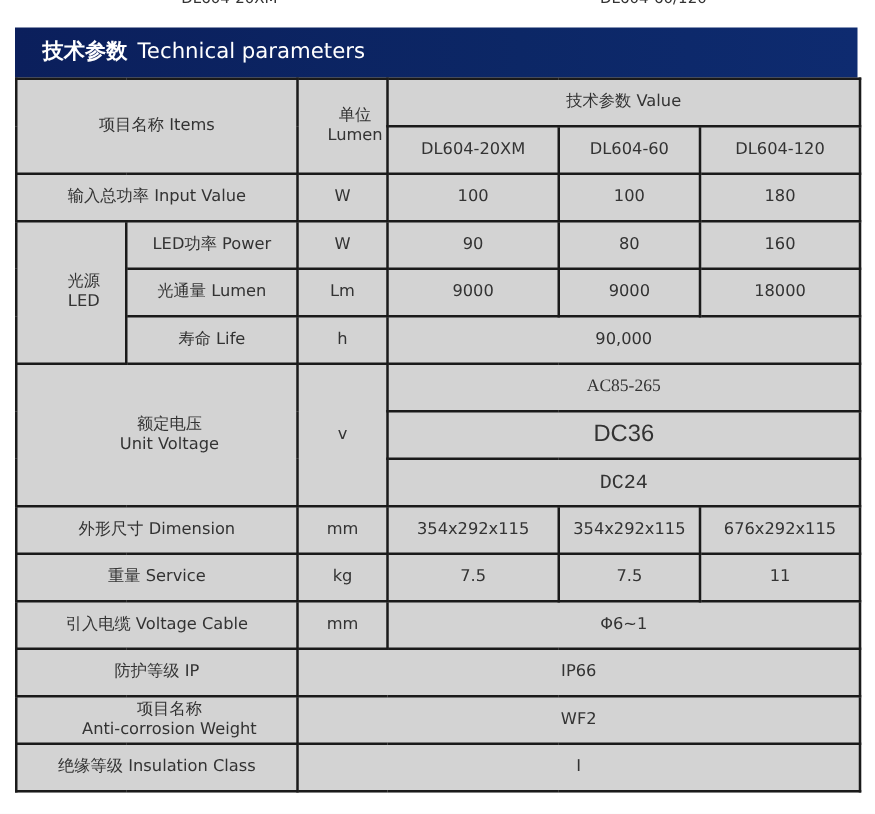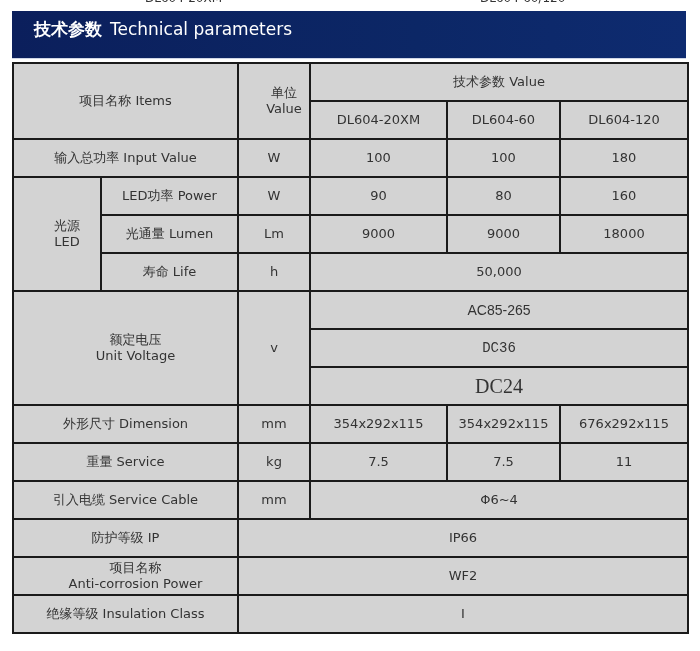--- a/index.html
+++ b/index.html
@@ -1,20 +1,20 @@
 <!DOCTYPE html>
 <html><head>
 <meta charset="utf-8">
 <style>
   html, body { margin: 0; padding: 0; background: #ffffff; }
   body { width: 700px; height: 651px; position: relative; overflow: hidden;
          font-family: "DejaVu Sans", "Liberation Sans", sans-serif; color: #222; }
   .top-cut { position: absolute; top: -9px; left: 0; width: 700px; height: 14px; font-size: 12px; color: #333; }
   .top-cut span { position: absolute; top: 0; }
-  .banner { position: absolute; left: 12px; top: 11px; width: 674px; height: 47px;
+  .banner { position: absolute; left: 12px; top: 22px; width: 674px; height: 47px;
             background: linear-gradient(90deg, #0b1f5c 0%, #0c2766 60%, #0e2b70 100%);
             box-shadow: 0 1px 0 #cfd6e6; }
   .banner .title { position: absolute; left: 22px; top: 7px; font-size: 17px; color: #ffffff; }
   .banner .title b { font-weight: bold; margin-right: 8px; }
   table.spec { position: absolute; left: 12px; top: 62px; width: 675px;
                border-collapse: collapse; table-layout: fixed; background: #d3d3d3;
                font-size: 13px; color: #333; }
   table.spec td { border: 2px solid #1a1a1a; text-align: center; vertical-align: middle;
                   padding: 0; line-height: 16px; background: #d3d3d3; }
   table.spec tr { height: 38px; }
@@ -42,21 +42,21 @@
     <col style="width:137px">
     <col style="width:113px">
     <col style="width:128px">
   </colgroup>
 
   <tbody>
       <tr>
     <td colspan="2" rowspan="2">项目名称 Items</td>
     <td rowspan="2" class="dual">
       <span>单位</span>
-      <span>Value</span>
+      <span>Lumen</span>
     </td>
     <td colspan="3">技术参数 Value</td>
   </tr>
   <tr>
     <td>DL604-20XM</td>
     <td>DL604-60</td>
     <td>DL604-120</td>
   </tr>
 
   <tr>
@@ -81,65 +81,65 @@
   <tr>
     <td>光通量 Lumen</td>
     <td>Lm</td>
     <td>9000</td>
     <td>9000</td>
     <td>18000</td>
   </tr>
   <tr>
     <td>寿命 Life</td>
     <td>h</td>
-    <td colspan="3">50,000</td>
+    <td colspan="3">90,000</td>
   </tr>
 
   <tr>
     <td colspan="2" rowspan="3" class="dual">
       <span>额定电压</span>
       <span>Unit Voltage</span>
     </td>
     <td rowspan="3">v</td>
-    <td colspan="3" style="font-family:Liberation Sans, sans-serif;font-size:14px">AC85-265</td>
+    <td colspan="3" style="font-family:Liberation Serif, serif;font-size:14px">AC85-265</td>
   </tr>
   <tr>
-    <td colspan="3" style="font-family:Liberation Mono, monospace;font-size:14px">DC36</td>
+    <td colspan="3" style="font-family:Liberation Sans, sans-serif;font-size:19px">DC36</td>
   </tr>
   <tr>
-    <td colspan="3" style="font-family:Liberation Serif, serif;font-size:20px">DC24</td>
+    <td colspan="3" style="font-family:Liberation Mono, monospace;font-size:16px">DC24</td>
   </tr>
 
   <tr>
     <td colspan="2">外形尺寸 Dimension</td>
     <td>mm</td>
     <td>354x292x115</td>
     <td>354x292x115</td>
     <td>676x292x115</td>
   </tr>
   <tr>
     <td colspan="2">重量 Service</td>
     <td>kg</td>
     <td>7.5</td>
     <td>7.5</td>
     <td>11</td>
   </tr>
   <tr>
-    <td colspan="2">引入电缆 Service Cable</td>
+    <td colspan="2">引入电缆 Voltage Cable</td>
     <td>mm</td>
-    <td colspan="3">Φ6~4</td>
+    <td colspan="3">Φ6~1</td>
   </tr>
   <tr>
     <td colspan="2">防护等级 IP</td>
     <td colspan="4">IP66</td>
   </tr>
   <tr>
     <td colspan="2" class="dual">
       <span>项目名称</span>
-      <span>Anti-corrosion Power</span>
+      <span>Anti-corrosion Weight</span>
     </td>
     <td colspan="4">WF2</td>
   </tr>
   <tr>
     <td colspan="2">绝缘等级 Insulation Class</td>
     <td colspan="4">I</td>
   </tr>
 </tbody>
   </table>
 

